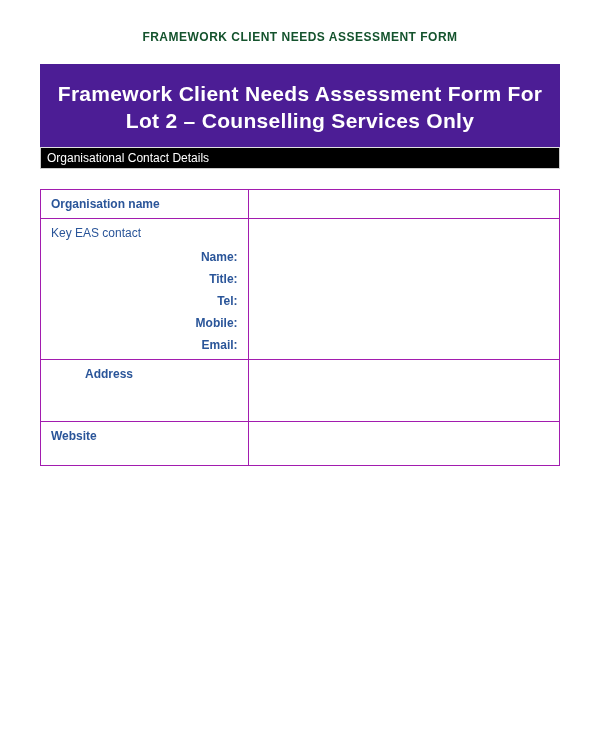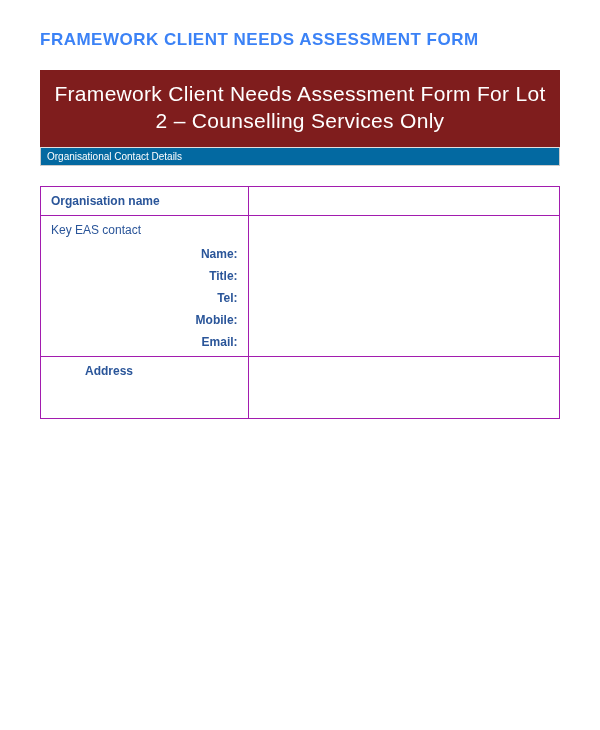--- a/index.html
+++ b/index.html
@@ -8,41 +8,41 @@
       box-sizing: border-box;
     }
     body {
       width: 600px;
       height: 730px;
       background: #ffffff;
       font-family: Arial, sans-serif;
       padding: 30px 40px 0 40px;
     }
     .page-title {
-      color: #3b82f6;
-      font-size: 17px;
+      color: #14532d;
+      font-size: 12px;
       font-weight: bold;
       letter-spacing: 0.5px;
-      text-align: left;
+      text-align: center;
       margin-bottom: 20px;
     }
     .banner {
-      background: #7f1d1d;
+      background: #4c1d95;
       color: #ffffff;
       font-size: 21px;
-      font-weight: normal;
+      font-weight: bold;
       letter-spacing: 0.3px;
       text-align: center;
-      padding: 10px 8px 12px 8px;
+      padding: 16px 8px 12px 8px;
       line-height: 1.3;
     }
     .section-header {
-      background: #0369a1;
+      background: #000000;
       color: #ffffff;
-      font-size: 10px;
+      font-size: 12px;
       font-weight: normal;
       padding: 3px 6px;
       border: 1px solid #ccc;
       border-top: 1px solid #e0e0e0;
     }
     .spacer {
       height: 20px;
     }
     table.form-table {
       width: 100%;
@@ -115,14 +115,18 @@
       <div class="sub-line">Tel:</div>
       <div class="sub-line">Mobile:</div>
       <div class="sub-line">Email:</div>
     </td>
     <td class="value-cell"></td>
   </tr>
   <tr>
     <td class="label-cell address-cell">Address</td>
     <td class="value-cell"></td>
   </tr>
+  <tr>
+    <td class="label-cell website-cell">Website</td>
+    <td class="value-cell"></td>
+  </tr>
 </tbody>
   </table>
 
 </body></html>

